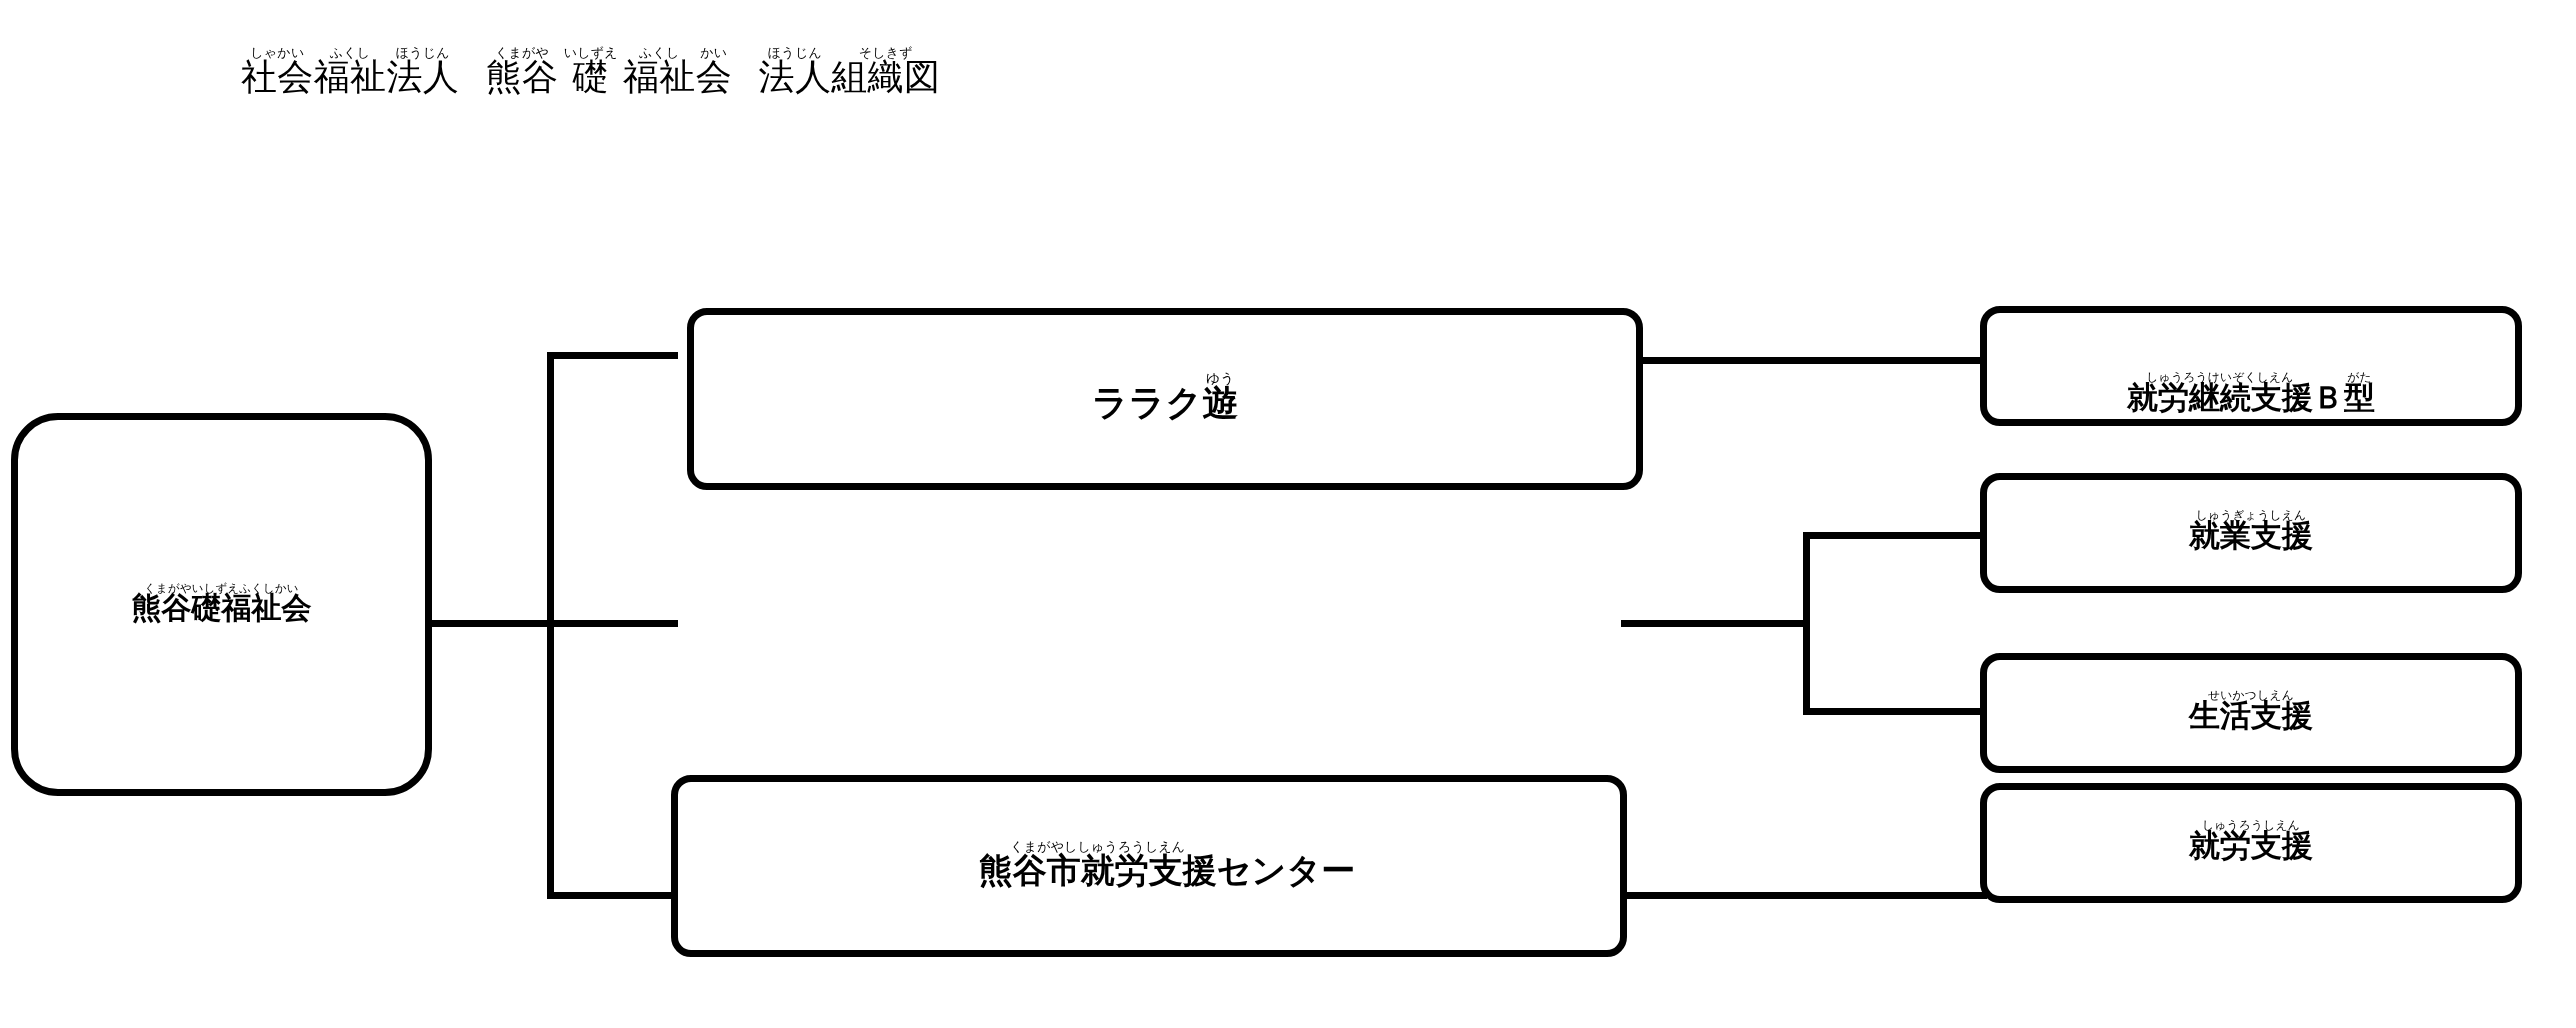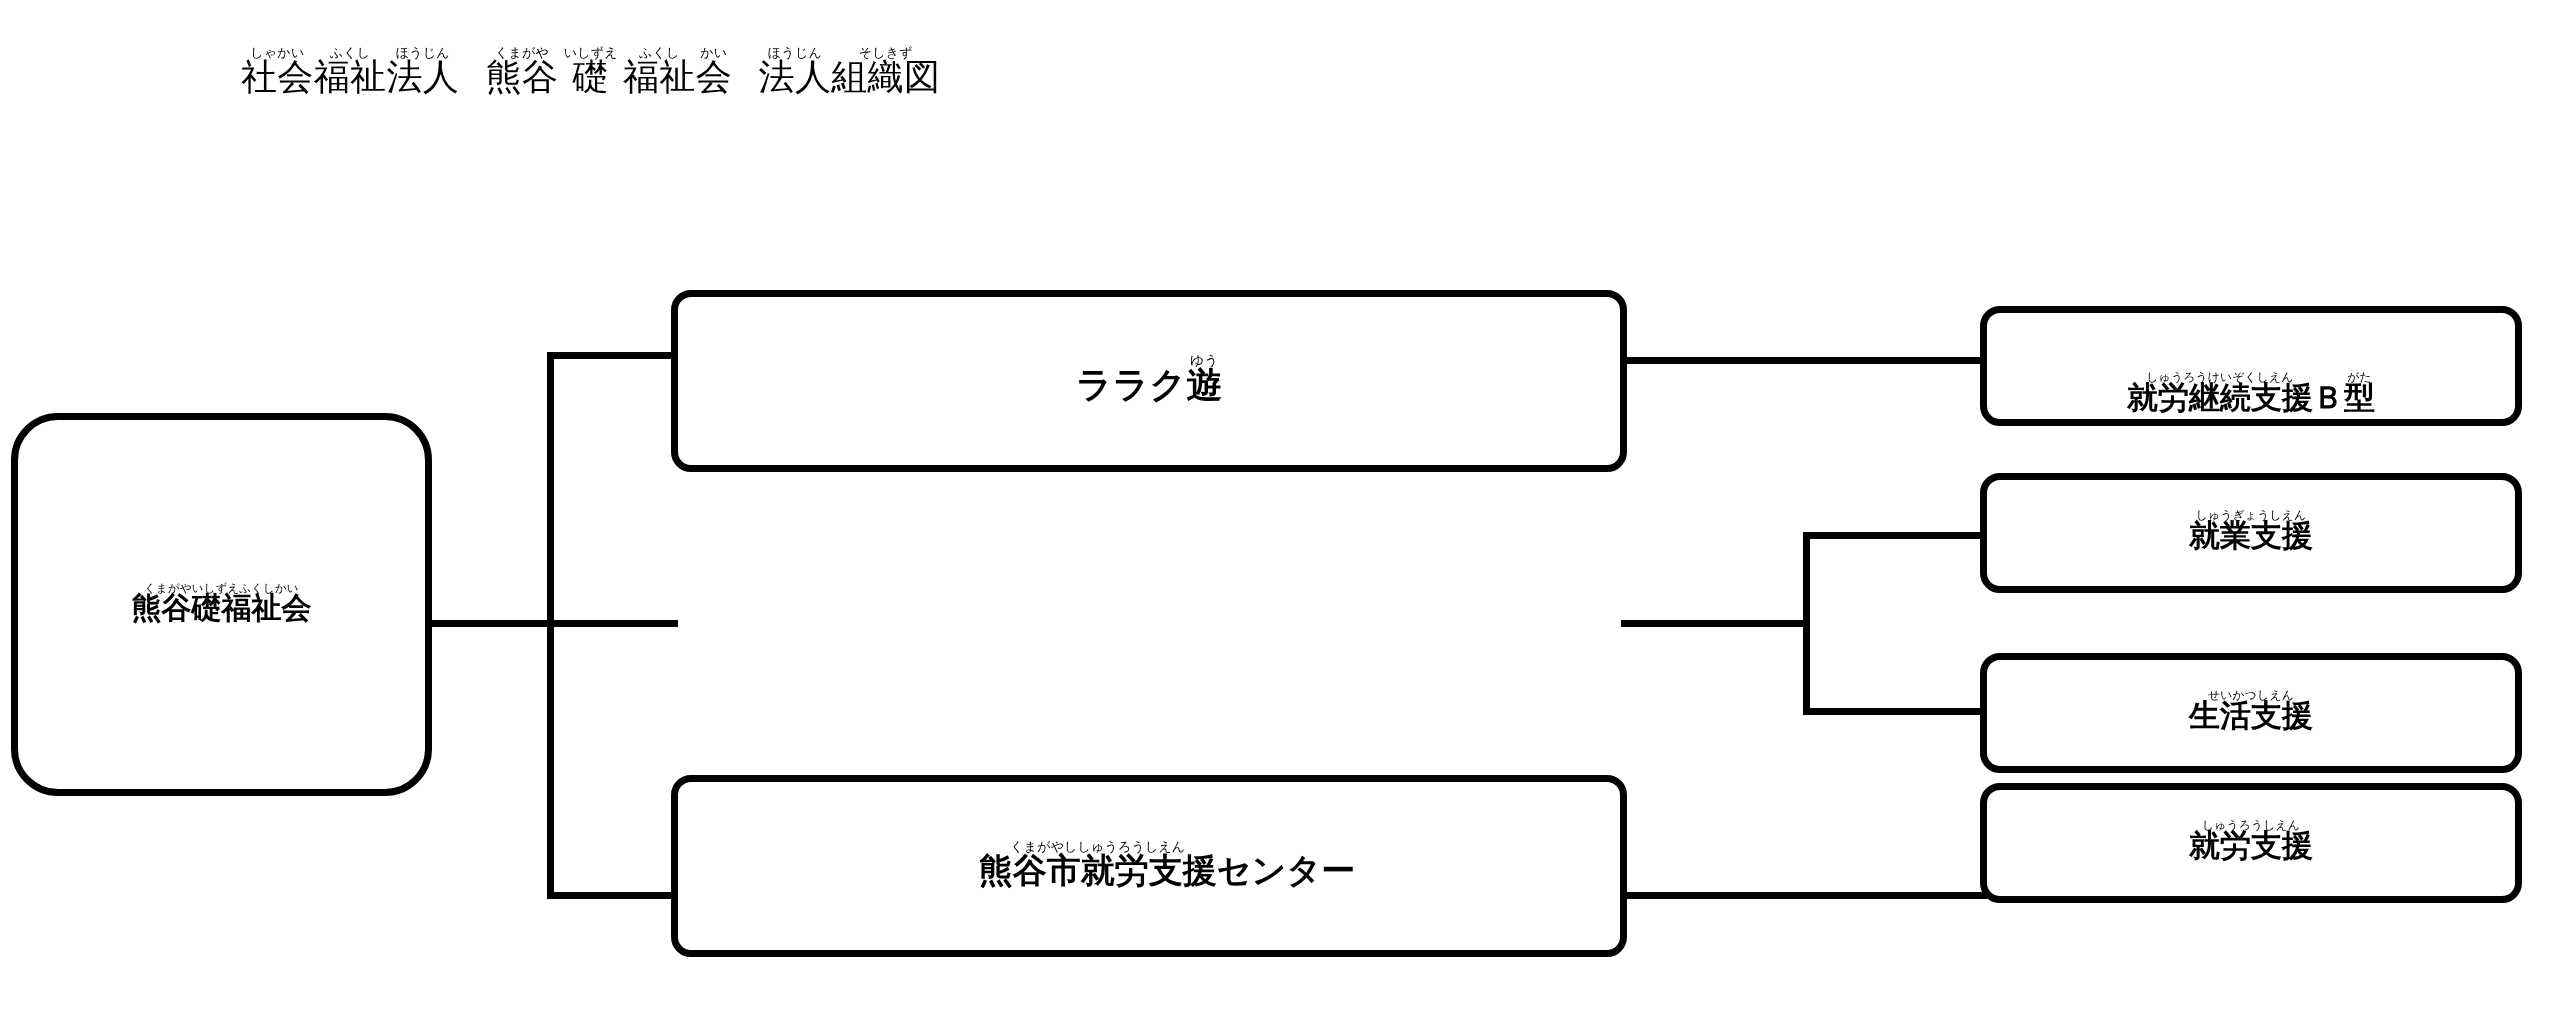--- a/index.html
+++ b/index.html
@@ -87,22 +87,23 @@
     border-radius: 47px;
   }
   #node-root .label { font-size: 30px; font-family: Liberation Serif, serif; }
 
   
   .node-mid {
     left: 671px;
     width: 956px;
   }
   #node-raraku {
-    top: 290px;
+    top: 308px;
     height: 182px;
+    margin-left: 16px;
   }
   #node-raraku .label { font-size: 36px; }
 
   #node-yukoku {
     top: 533px;
     height: 182px;
   }
   #node-yukoku .label { font-size: 34px; }
 
   #node-kumagaya-center {

